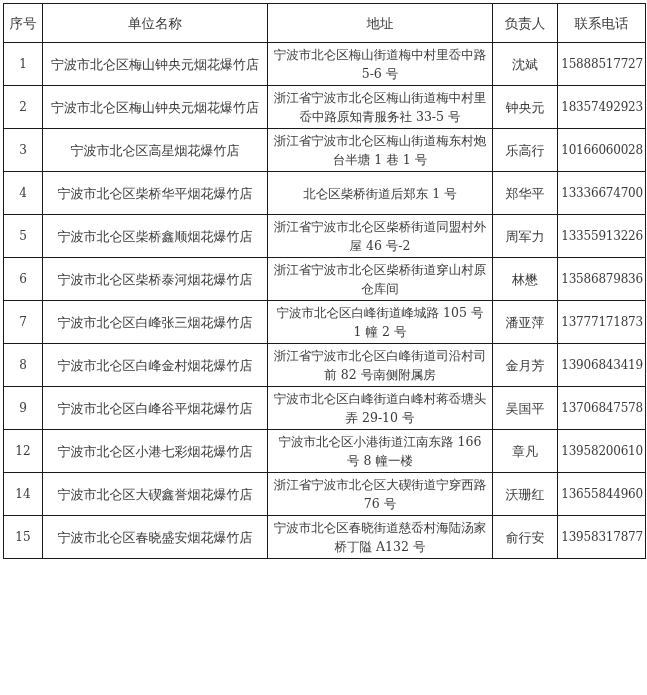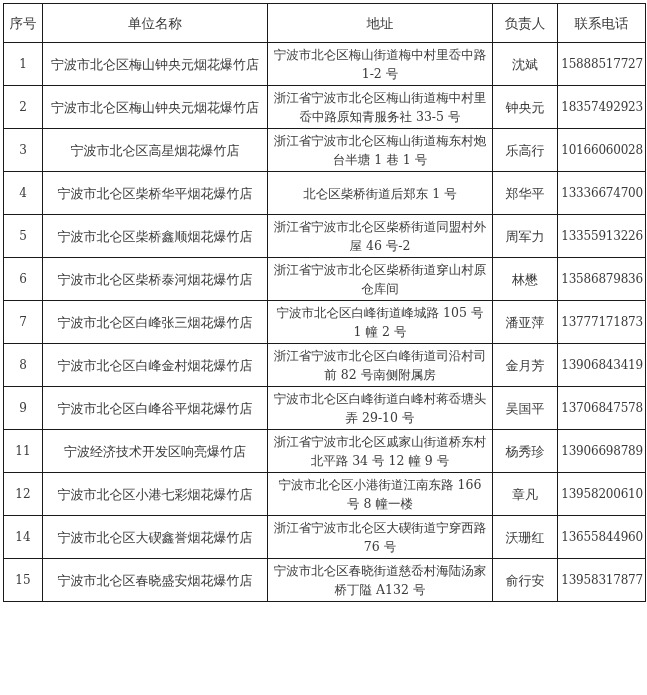--- a/index.html
+++ b/index.html
@@ -33,21 +33,21 @@
       <th>单位名称</th>
       <th>地址</th>
       <th>负责人</th>
       <th>联系电话</th>
     </tr>
   </thead>
   <tbody id="tbody">
       <tr>
         <td class="num">1</td>
         <td>宁波市北仑区梅山钟央元烟花爆竹店</td>
-        <td class="addr">宁波市北仑区梅山街道梅中村里岙中路 1-2 号</td>
+        <td class="addr">宁波市北仑区梅山街道梅中村里岙中路 5-6 号</td>
         <td>沈斌</td>
         <td class="phone">15888517727</td>
       </tr>
       <tr>
         <td class="num">2</td>
         <td>宁波市北仑区梅山钟央元烟花爆竹店</td>
         <td class="addr">浙江省宁波市北仑区梅山街道梅中村里岙中路原知青服务社 33-5 号</td>
         <td>钟央元</td>
         <td class="phone">18357492923</td>
       </tr>
@@ -94,27 +94,20 @@
         <td class="phone">13906843419</td>
       </tr>
       <tr>
         <td class="num">9</td>
         <td>宁波市北仑区白峰谷平烟花爆竹店</td>
         <td class="addr">宁波市北仑区白峰街道白峰村蒋岙塘头弄 29-10 号</td>
         <td>吴国平</td>
         <td class="phone">13706847578</td>
       </tr>
       <tr>
-        <td class="num">11</td>
-        <td>宁波经济技术开发区响亮爆竹店</td>
-        <td class="addr">浙江省宁波市北仑区戚家山街道桥东村北平路 34 号 12 幢 9 号</td>
-        <td>杨秀珍</td>
-        <td class="phone">13906698789</td>
-      </tr>
-      <tr>
         <td class="num">12</td>
         <td>宁波市北仑区小港七彩烟花爆竹店</td>
         <td class="addr">宁波市北仑区小港街道江南东路 166 号 8 幢一楼</td>
         <td>章凡</td>
         <td class="phone">13958200610</td>
       </tr>
       <tr>
         <td class="num">14</td>
         <td>宁波市北仑区大碶鑫誉烟花爆竹店</td>
         <td class="addr">浙江省宁波市北仑区大碶街道宁穿西路 76 号</td>

